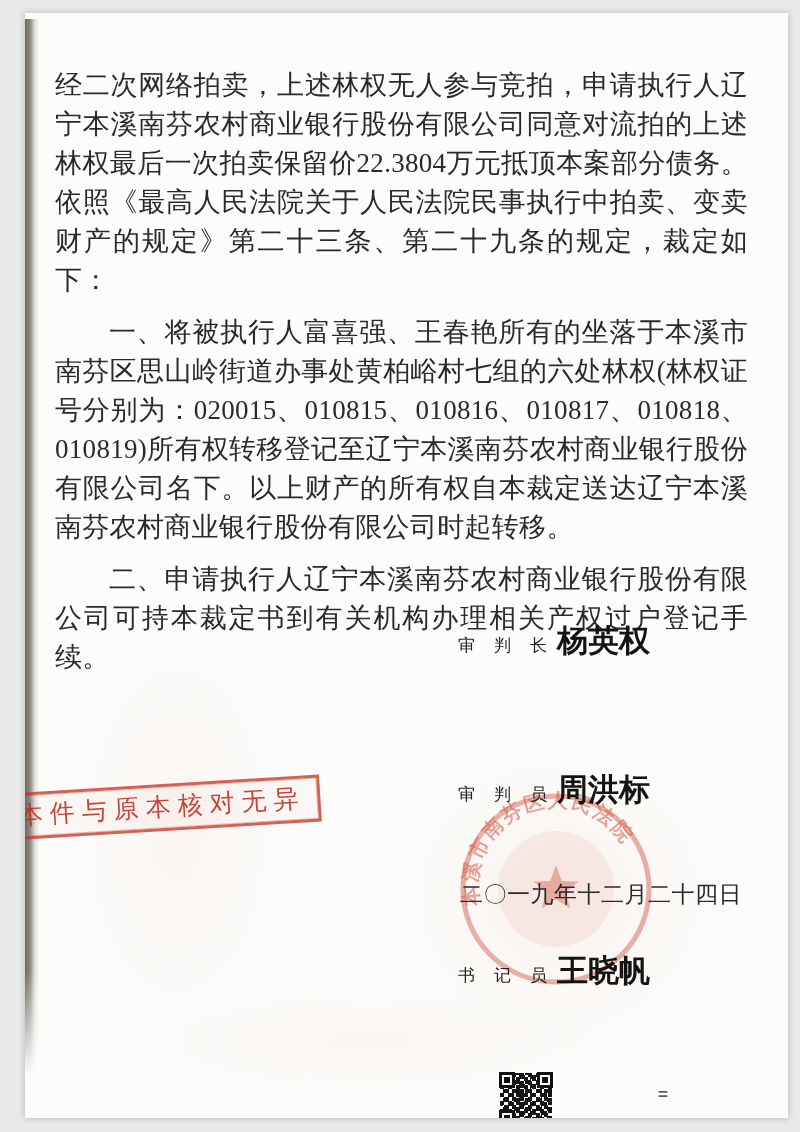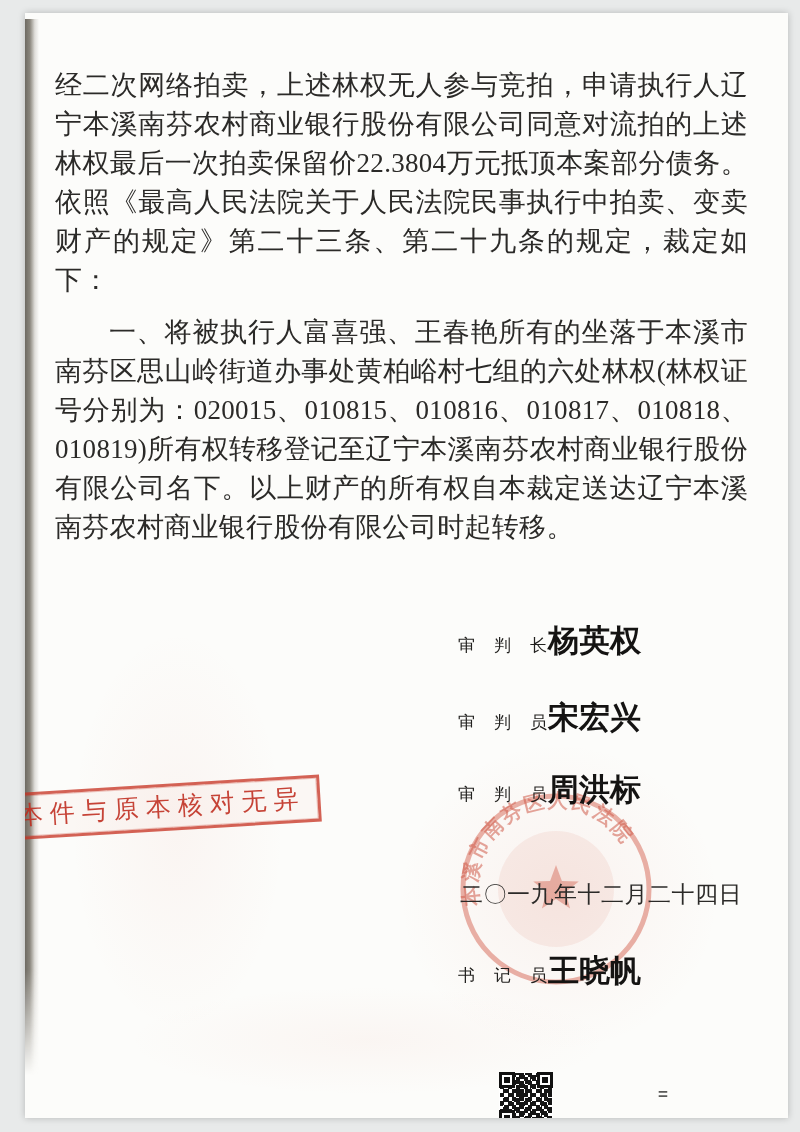--- a/index.html
+++ b/index.html
@@ -27,21 +27,21 @@
   .body-text{
     position:absolute;left:17px;top:40px;width:719px;
     font-size:27px;line-height:39px;color:#2b2a28;
     text-align:justify;letter-spacing:0.3px;
   }
   .para{margin:13px;text-indent:2em;}
   .para.first{text-indent:0;}
 
   .sig-row{position:absolute;left:433px;white-space:nowrap;color:#22211f;}
   .sig-role{font-size:17px;letter-spacing:1px;}
-  .sig-name{font-size:31px;font-weight:bold;color:#141312;text-align:center;}
+  .sig-name{font-size:31px;font-weight:bold;margin-left:9px;color:#141312;text-align:center;}
   .row-1{top:607px;}
   .row-2{top:684px;}
   .row-3{top:756px;font-family:Liberation Serif, serif;}
   .date-line{
     position:absolute;left:435px;top:866px;font-size:23px;letter-spacing:0.5px;
     color:#2b2a28;white-space:nowrap;
   }
   .row-clerk{top:937px;}
 
   .seal{position:absolute;left:431px;top:776px;width:200px;height:200px;opacity:0.82;}
@@ -91,27 +91,25 @@
       <circle cx="100" cy="100" r="58" fill="#d24a33" opacity="0.10"></circle>
       <polygon points="100,76 105.9,91.9 122.8,92.6 109.5,103.1 114.1,119.4 100,110 85.9,119.4 90.5,103.1 77.2,92.6 94.1,91.9" fill="#cd4530" opacity="0.45"></polygon>
       <text font-size="20" letter-spacing="2.5" fill="#c63a26" opacity="0.55" font-family="Liberation Serif, DejaVu Serif, serif" font-weight="bold">
         <textPath href="#sealArc" startOffset="6">本溪市南芬区人民法院</textPath>
       </text>
     </svg>
 
     <div class="body-text">
       <p class="para first">经二次网络拍卖，上述林权无人参与竞拍，申请执行人辽宁本溪南芬农村商业银行股份有限公司同意对流拍的上述林权最后一次拍卖保留价22.3804万元抵顶本案部分债务。依照《最高人民法院关于人民法院民事执行中拍卖、变卖财产的规定》第二十三条、第二十九条的规定，裁定如下：</p>
       <p class="para">一、将被执行人富喜强、王春艳所有的坐落于本溪市南芬区思山岭街道办事处黄柏峪村七组的六处林权(林权证号分别为：020015、010815、010816、010817、010818、010819)所有权转移登记至辽宁本溪南芬农村商业银行股份有限公司名下。以上财产的所有权自本裁定送达辽宁本溪南芬农村商业银行股份有限公司时起转移。</p>
+      <p class="para">二、申请执行人辽宁本溪南芬农村商业银行股份有限公司可持本裁定书到有关机构办理相关产权过户登记手续。</p>
     </div>
 
     <div class="sig-row row-1">
       <span class="sig-role">审　判　长</span><span class="sig-name">杨英权</span>
-    </div>
-    <div class="sig-row row-2">
-      <span class="sig-role">审　判　员</span><span class="sig-name">宋宏兴</span>
     </div>
     <div class="sig-row row-3">
       <span class="sig-role">审　判　员</span><span class="sig-name">周洪标</span>
     </div>
 
     <div class="date-line">二〇一九年十二月二十四日</div>
 
     <div class="sig-row row-clerk">
       <span class="sig-role">书　记　员</span><span class="sig-name">王晓帆</span>
     </div>

